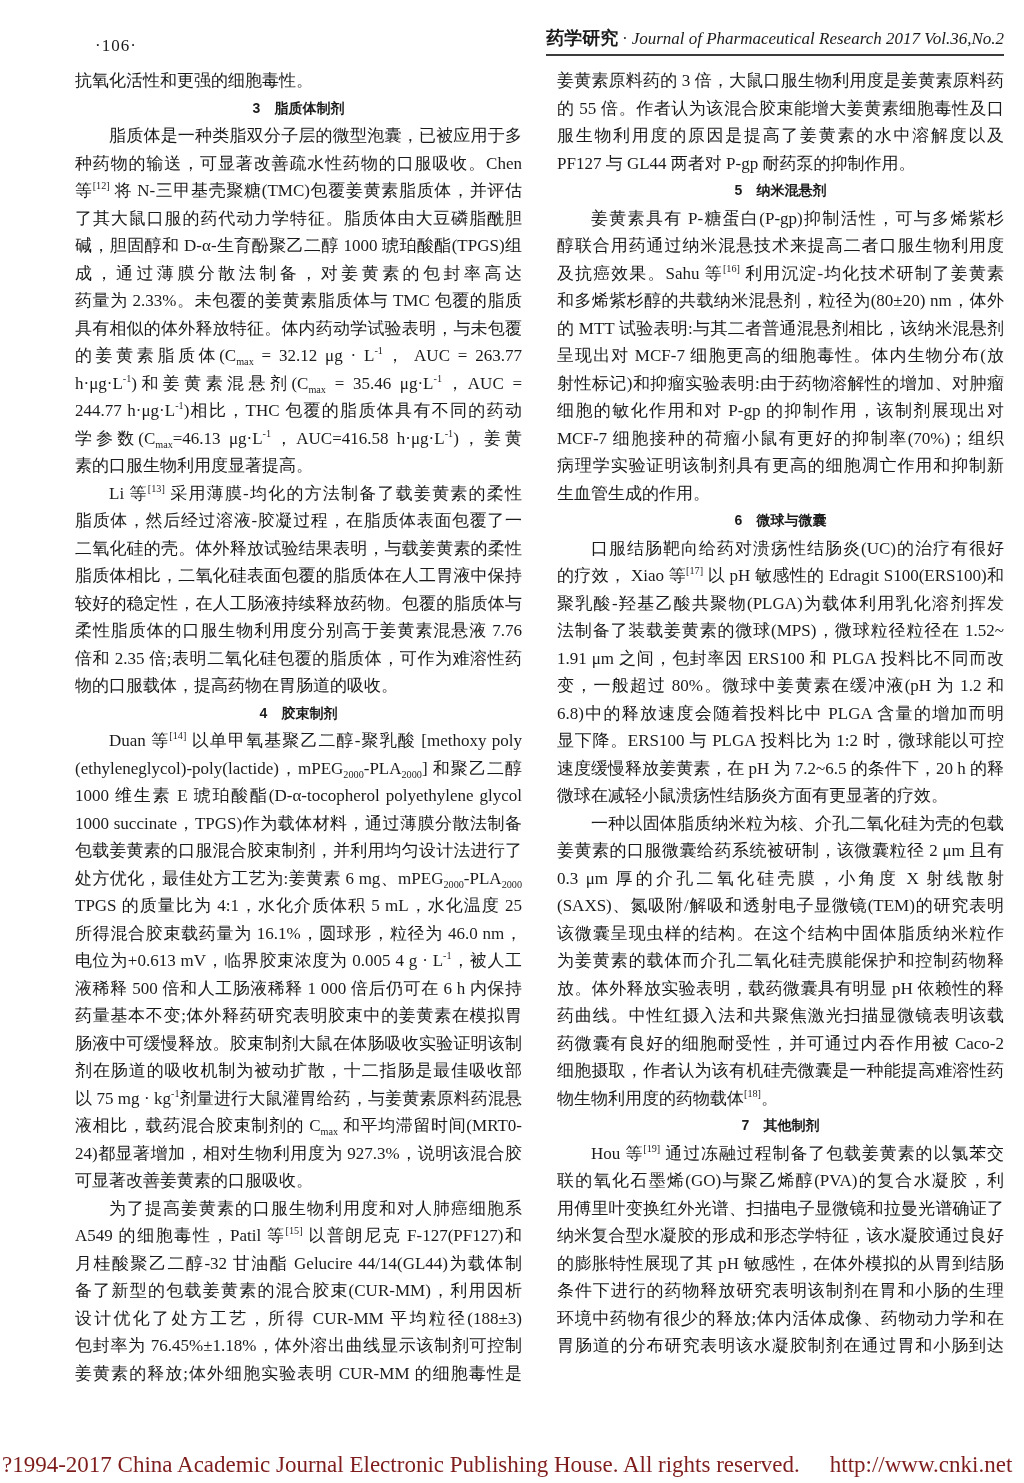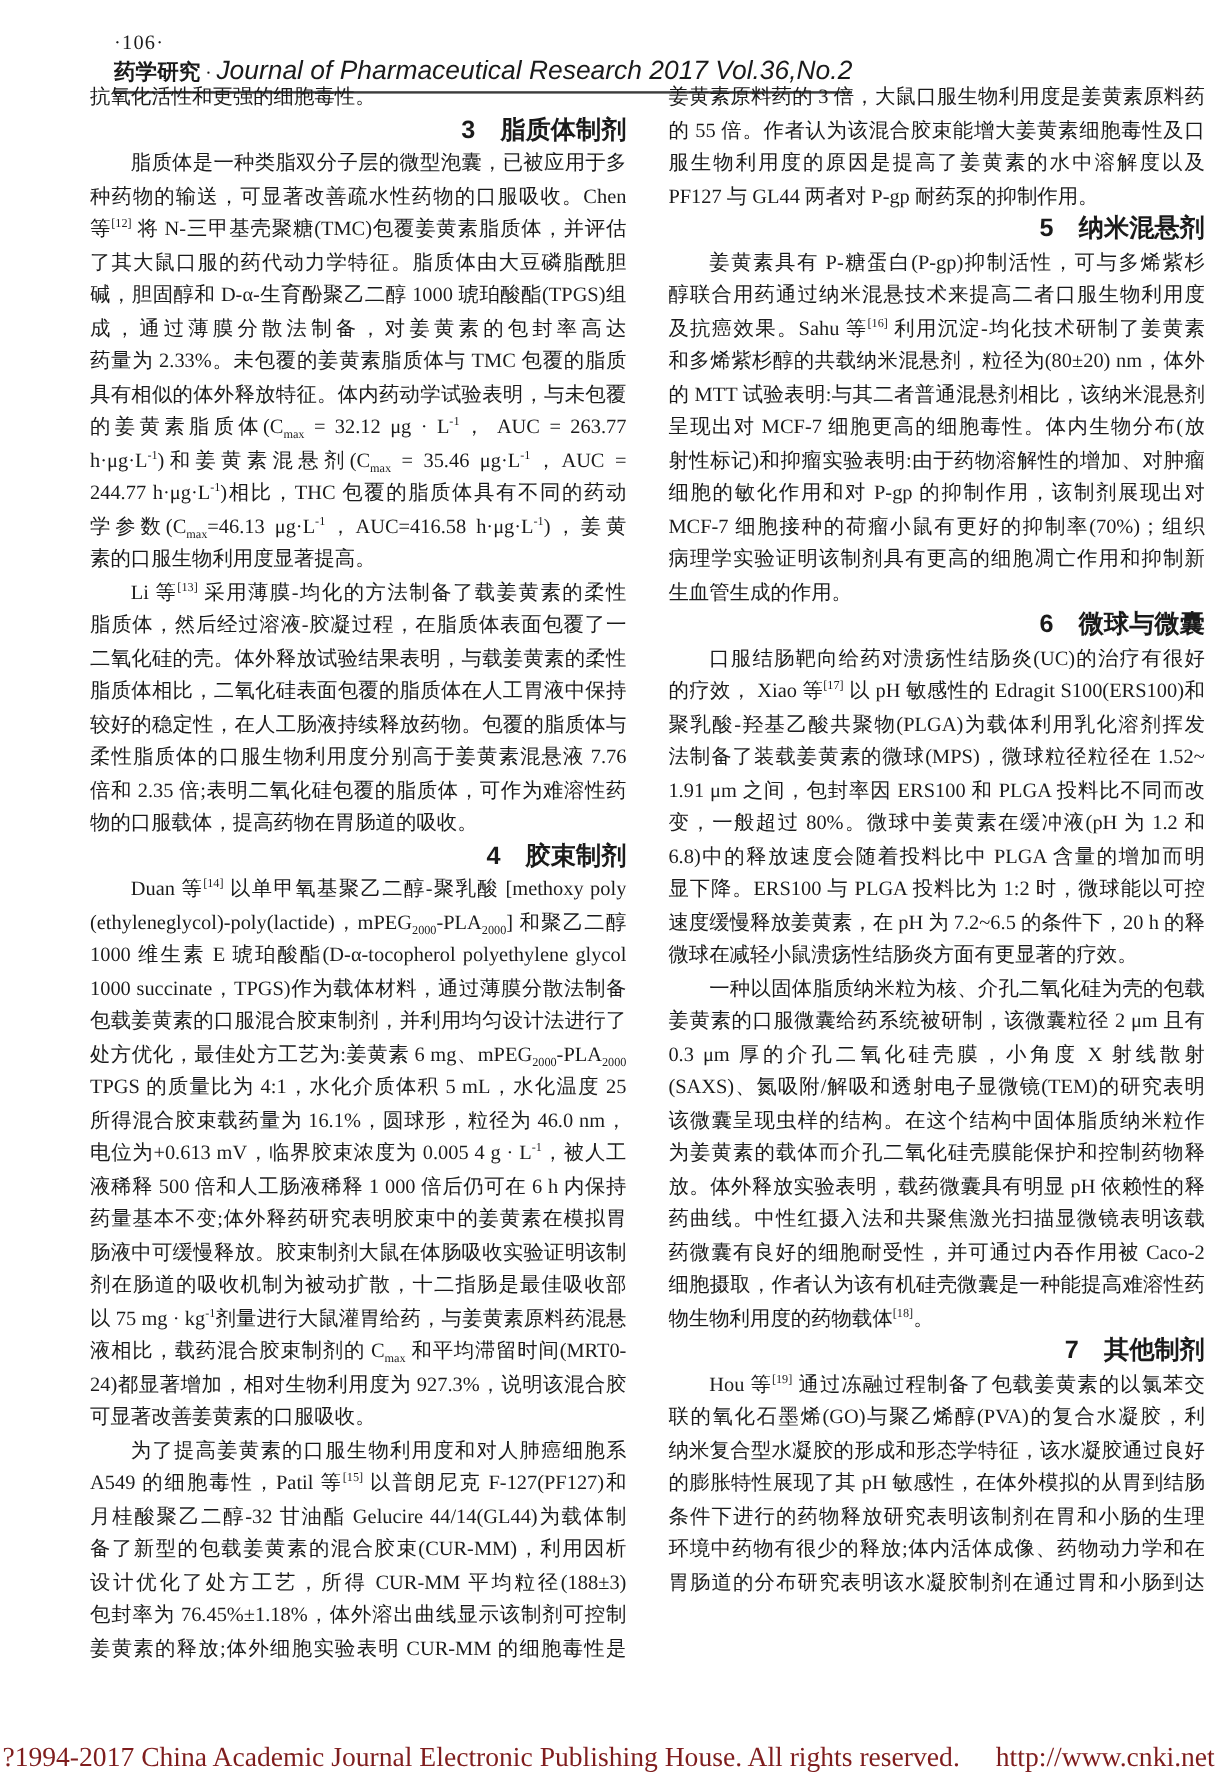--- a/index.html
+++ b/index.html
@@ -2,42 +2,42 @@
 <html><head>
 <meta charset="utf-8">
 <style>
   html,body { margin:0; padding:0; background:#ffffff; }
   .page {
     position:relative; width:1024px; height:1483px; background:#ffffff;
     font-family:"Liberation Serif", serif; color:#1b1b1b; overflow:hidden;
   }
   .header {
     position:absolute; top:26px; left:95px; right:20px;
-    display:flex; justify-content:space-between; align-items:flex-start;flex-direction:column;
+    display:flex; justify-content:space-between; align-items:flex-end;
   }
   .pagenum { font-size:17px; letter-spacing:1px; }
   .journal {
     border-bottom:2px solid #3c3c3c; padding-bottom:4px; white-space:nowrap;
   }
   .journal-cn { font-family:"Liberation Sans", sans-serif; font-weight:bold; font-size:18px; }
   .journal-sep { font-size:16px; margin:0 4px; }
-  .journal-en { font-style:italic; font-size:22px; font-family:Liberation Sans, sans-serif; }
+  .journal-en { font-style:italic; font-size:17px; font-family:Liberation Serif, serif; }
   .col {
     position:absolute; top:67px; width:447px;
     font-size:17px; line-height:27.5px;
   }
   .col-left  { left:75px; }
   .col-right { left:557px; }
   .line { height:27.5px; overflow:hidden; }
   .line.body, .line.indent { text-align:justify; text-align-last:justify; }
   .line.indent { text-indent:2em; }
   .line.end { text-align:left; }
   .line.h {
     font-family:"Liberation Sans", sans-serif; font-weight:600;
-    text-align:right; font-size:21px;
+    text-align:center; font-size:14px;
   }
   .line sup { font-size:0.6em; line-height:0; }
   .line sub { font-size:0.6em; line-height:0; }
   .footer {
     position:absolute; left:2px; top:1452px; width:1020px;
     font-size:23px; color:#7f1d1d; white-space:nowrap;
   }
   .footer-url { margin-left:30px; }
 </style>
 </head>
@@ -137,20 +137,21 @@
       <div class="line body">该微囊呈现虫样的结构。在这个结构中固体脂质纳米粒作</div>
       <div class="line body">为姜黄素的载体而介孔二氧化硅壳膜能保护和控制药物释</div>
       <div class="line body">放。体外释放实验表明，载药微囊具有明显 pH 依赖性的释</div>
       <div class="line body">药曲线。中性红摄入法和共聚焦激光扫描显微镜表明该载</div>
       <div class="line body">药微囊有良好的细胞耐受性，并可通过内吞作用被 Caco-2</div>
       <div class="line body">细胞摄取，作者认为该有机硅壳微囊是一种能提高难溶性药</div>
       <div class="line end">物生物利用度的药物载体<sup>[18]</sup>。</div>
       <div class="line h">7　其他制剂</div>
       <div class="line indent">Hou 等<sup>[19]</sup> 通过冻融过程制备了包载姜黄素的以氯苯交</div>
       <div class="line body">联的氧化石墨烯(GO)与聚乙烯醇(PVA)的复合水凝胶，利</div>
+      <div class="line body">用傅里叶变换红外光谱、扫描电子显微镜和拉曼光谱确证了</div>
       <div class="line body">纳米复合型水凝胶的形成和形态学特征，该水凝胶通过良好</div>
       <div class="line body">的膨胀特性展现了其 pH 敏感性，在体外模拟的从胃到结肠</div>
       <div class="line body">条件下进行的药物释放研究表明该制剂在胃和小肠的生理</div>
       <div class="line body">环境中药物有很少的释放;体内活体成像、药物动力学和在</div>
       <div class="line body">胃肠道的分布研究表明该水凝胶制剂在通过胃和小肠到达</div>
     </div>
 
   <div class="footer">
     <span>?1994-2017 China Academic Journal Electronic Publishing House. All rights reserved.</span><span class="footer-url">http://www.cnki.net</span>
   </div>

